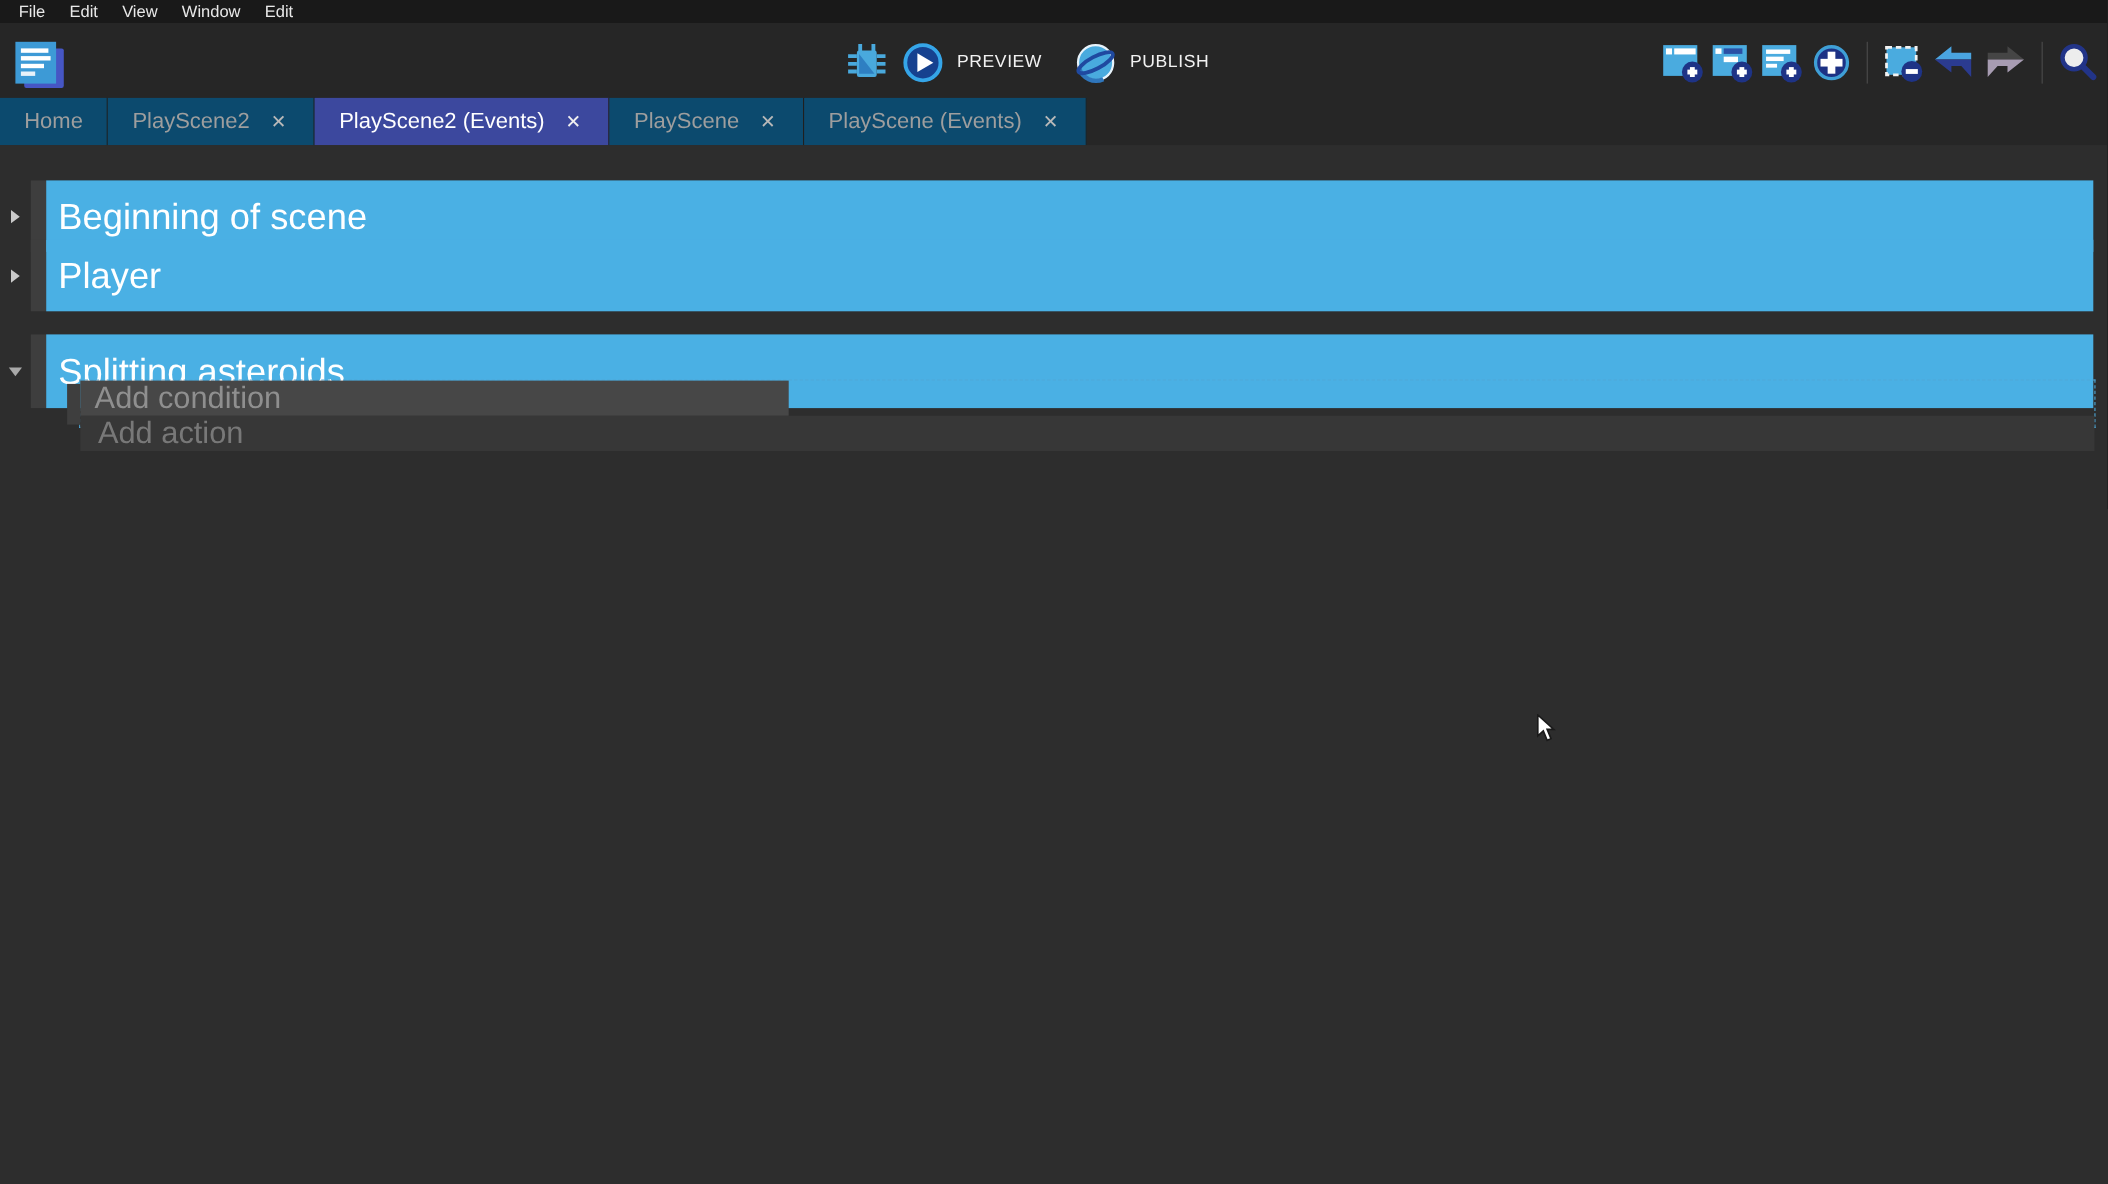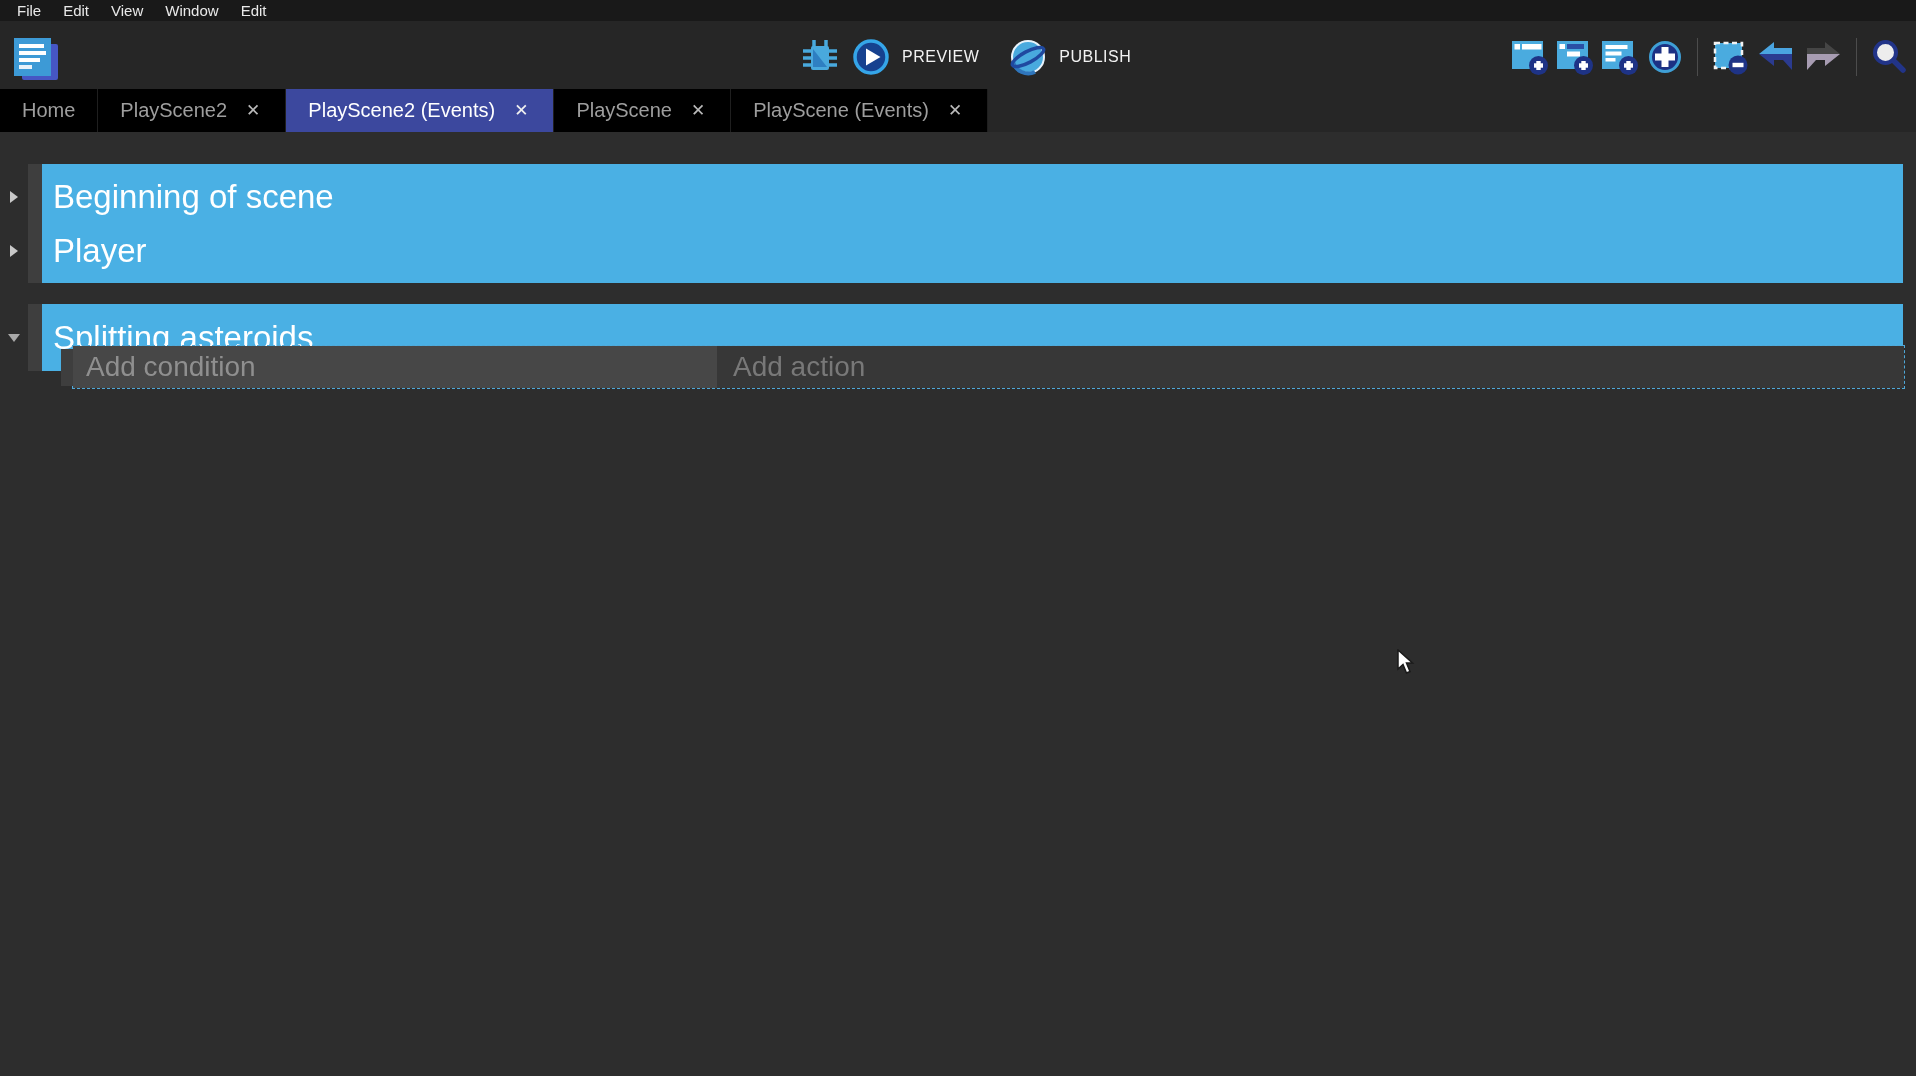--- a/index.html
+++ b/index.html
@@ -17,39 +17,39 @@
   .menubar .mitem {
     color:#e9e9e9; font-size:15px; padding:0 11px; line-height:21px;
   }
   
   .toolbar {
     position:absolute; left:0; top:21px; width:1916px; height:68px;
     background:#262626;
   }
   .logo-btn { position:absolute; left:12px; top:15px; width:48px; height:46px; }
   .tb-center {
-    position:absolute; left:800px; top:0; height:68px;
+    position:absolute; left:768px; top:0; height:68px;
     display:flex; align-items:center; gap:12px; padding-top:4px;
   }
   .tb-label { color:#f2f2f2; font-size:16px; letter-spacing:0.5px; margin-right:18px; }
   .tb-right {
     position:absolute; right:8px; top:0; height:68px;
     display:flex; align-items:center; gap:7px; padding-top:4px;
   }
   .tb-sep { width:1px; height:38px; background:#4c4c4c; margin:0 6px; }
   .icon-btn { display:flex; align-items:center; justify-content:center; }
   
   .tabbar {
     position:absolute; left:0; top:89px; width:1916px; height:43px;
     background:#262626; display:flex; align-items:stretch;
   }
   .tab {
     display:flex; align-items:center; padding:0 22px; gap:16px;
     color:#9e9e9e; font-size:20px; border-right:1px solid #1f1f1f;
-    background:#000000;
+    background:#0c4a6e;
   }
   .tab.active { background:#3c489e; color:#ffffff; }
   .tab .close {
     font-size:17px; color:#b9b9b9; line-height:1; padding:2px 3px;
   }
   .tab.active .close { color:#f0f0f0; }
   
   .sheet { position:absolute; left:0; top:132px; width:1916px; height:944px; background:#2d2d2d; }
   .group-row { position:absolute; left:0; width:1916px;margin-top:28px; }
   .arrow-zone {
@@ -65,21 +65,21 @@
     border-right:6px solid transparent; border-top:8px solid #a9a9a9;
   }
   .drag-handle { position:absolute; left:28px; top:0; width:14px; height:100%; background:#3e3e3e; }
   .group-bar {
     position:absolute; left:42px; top:0; width:1861px; height:100%;
     background:#4ab0e4; color:#ffffff; font-size:33px;
     display:flex; align-items:center; padding-left:11px; font-weight:400;
   }
   .addrow {
     position:absolute; left:72px; top:213px; width:1833px; height:44px;
-    border:1px dashed #4fa8d8; display:flex;
+    border:1px dashed #4fa8d8; display:flex;flex-direction:column;
   }
   .addrow .sub-handle {
     position:absolute; left:-12px; top:3px; width:12px; height:37px; background:#3e3e3e;
   }
   .cell-cond {
     width:644px; background:#474747; color:#8f8f8f; font-size:28px;
     display:flex; align-items:center; padding-left:13px;
   }
   .cell-act {
     flex:1; background:#373737; color:#787878; font-size:28px;

